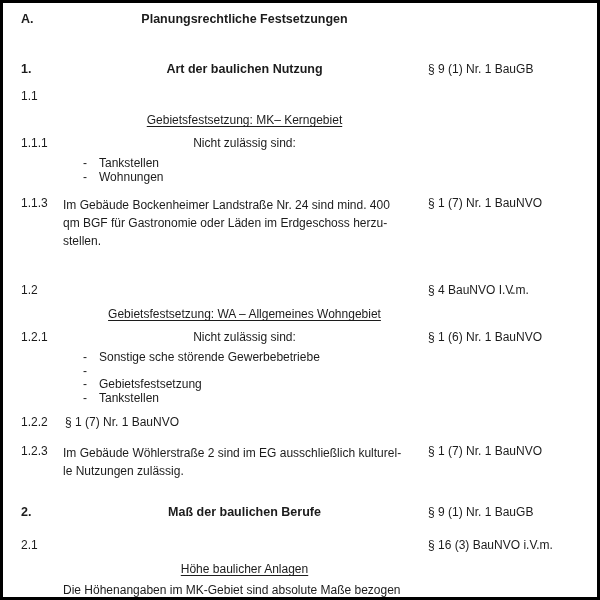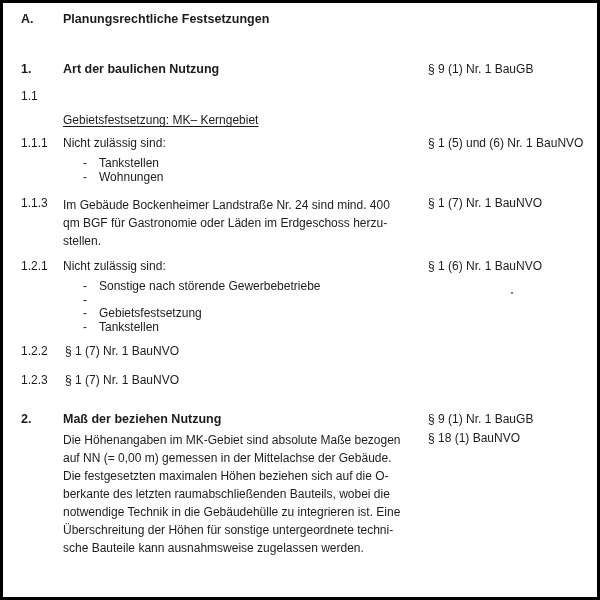--- a/index.html
+++ b/index.html
@@ -15,21 +15,21 @@
     color:#1c1c1c;
     overflow:hidden;
     line-height:14px;
   }
   .row {
     display:grid;
     grid-template-columns:42px 363px auto;
     align-items:start;
   }
   .num  { white-space:nowrap; }
-  .title{ white-space:nowrap; }
+  .title{ white-space:nowrap;text-align:center; }
   .ref  { white-space:nowrap; padding-left:2px; }
   .bold { font-weight:bold; font-size:12.5px; }
   .u    { text-decoration:underline; text-underline-offset:2px;margin-top:24px; }
   .body { white-space:pre-line; line-height:18px; }
   .bullets { grid-column:2; padding-left:20px; line-height:13.5px; }
   .bullet  { display:flex; }
   .dash    { width:16px; flex:0 0 16px; }
   
   .mt36{margin-top:36px}.mt33{margin-top:33px}.mt25{margin-top:25px}
   .mt19{margin-top:19px}.mt15{margin-top:15px}.mt13{margin-top:13px}
@@ -57,21 +57,20 @@
   </div>
 
   <div class="row mt13">
     <div class="num">1.1</div>
     <div class="title u">Gebietsfestsetzung: MK– Kerngebiet</div>
   </div>
 
   <div class="row mt9">
     <div class="num">1.1.1</div>
     <div class="title">Nicht zulässig sind:</div>
-    <div class="ref">§ 1 (5) und (6) Nr. 1 BauNVO</div>
   </div>
   <div class="row mt7">
     <div></div>
     <div class="bullets">
       <div class="bullet">
         <span class="dash">-</span>
         <span>Tankstellen</span>
       </div>
       <div class="bullet">
         <span class="dash">-</span>
@@ -82,32 +81,37 @@
   </div>
 
   <div class="row mt12">
     <div class="num">1.1.3</div>
     <div class="body">Im Gebäude Bockenheimer Landstraße Nr. 24 sind mind. 400
 qm BGF für Gastronomie oder Läden im Erdgeschoss herzu-
 stellen.</div>
     <div class="ref">§ 1 (7) Nr. 1 BauNVO</div>
   </div>
 
+  <div class="row mt33">
+    <div class="num">1.2</div>
+    <div class="title u">Gebietsfestsetzung: WA  – Allgemeines Wohngebiet</div>
+    <div class="ref">§ 4 BauNVO I.V.m.</div>
+  </div>
 
   <div class="row mt9">
     <div class="num">1.2.1</div>
     <div class="title">Nicht zulässig sind:</div>
     <div class="ref">§ 1 (6) Nr. 1 BauNVO</div>
   </div>
   <div class="row mt7">
     <div></div>
     <div class="bullets">
       <div class="bullet">
         <span class="dash">-</span>
-        <span>Sonstige nach störende Gewerbebetriebe</span>
+        <span>Sonstige sche störende Gewerbebetriebe</span>
       </div>
       <div class="bullet">
         <span class="dash">-</span>
       </div>
       <div class="bullet">
         <span class="dash">-</span>
         <span>Gebietsfestsetzung</span>
       </div>
       <div class="bullet">
         <span class="dash">-</span>
@@ -117,35 +121,41 @@
     <div></div>
   </div>
 
   <div class="row mt10">
     <div class="num">1.2.2</div>
     <div class="ref">§ 1 (7) Nr. 1 BauNVO</div>
   </div>
 
   <div class="row mt15">
     <div class="num">1.2.3</div>
+    <div class="body">Im Gebäude Wöhlerstraße 2 sind im EG ausschließlich kulturel-
+le Nutzungen zulässig.</div>
     <div class="ref">§ 1 (7) Nr. 1 BauNVO</div>
   </div>
 
   <div class="row mt25">
     <div class="num bold">2.</div>
-    <div class="title bold">Maß der beziehen Nutzung</div>
+    <div class="title bold">Maß der baulichen Berufe</div>
     <div class="ref">§ 9 (1) Nr. 1 BauGB</div>
   </div>
 
+  <div class="row mt19">
+    <div class="num">2.1</div>
+    <div class="title u">Höhe baulicher Anlagen</div>
+    <div class="ref">§ 16 (3) BauNVO i.V.m.</div>
+  </div>
   <div class="row mt5">
     <div></div>
     <div class="body">Die Höhenangaben im MK-Gebiet sind absolute Maße bezogen
 auf NN (= 0,00 m) gemessen in der Mittelachse der Gebäude.
 Die festgesetzten maximalen Höhen beziehen sich auf die O-
 berkante des letzten raumabschließenden Bauteils, wobei die
 notwendige Technik in die Gebäudehülle zu integrieren ist. Eine
 Überschreitung der Höhen für sonstige untergeordnete techni-
 sche Bauteile kann ausnahmsweise zugelassen werden.</div>
-    <div class="ref">§ 18 (1) BauNVO</div>
   </div>
 
   <div class="artifact-dot"></div>
 </div>
 
 </body></html>

